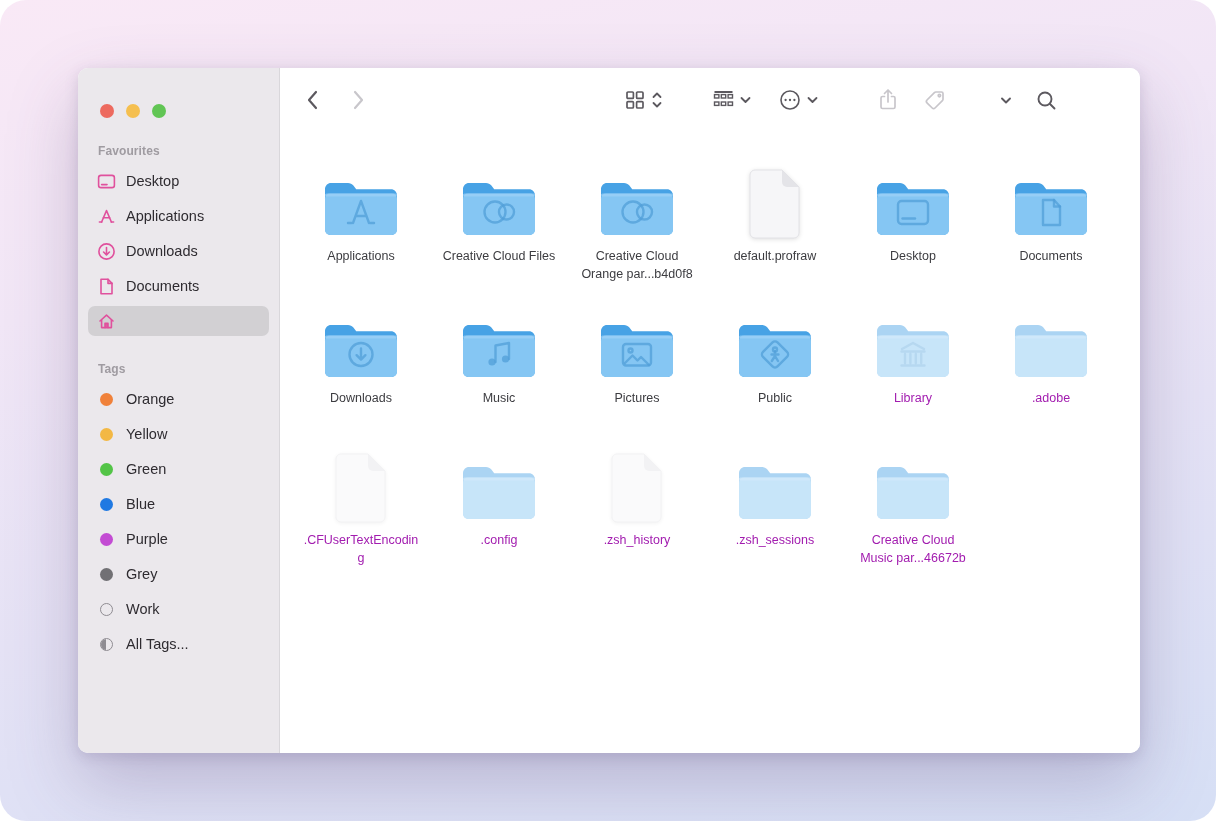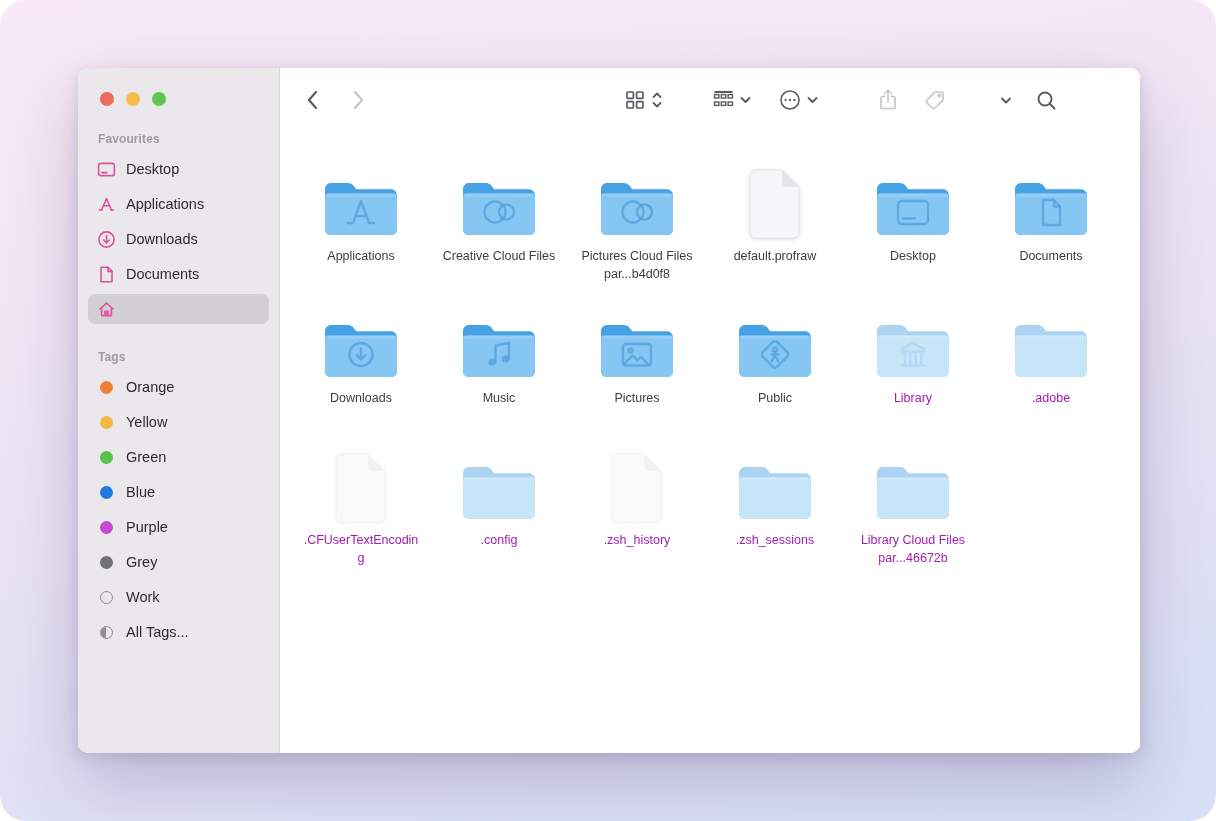--- a/index.html
+++ b/index.html
@@ -11,21 +11,21 @@
   }
   
   .window {
     position:absolute; left:78px; top:68px; width:1062px; height:685px;
     border-radius:10px; overflow:hidden; display:flex;
     box-shadow:0 30px 70px rgba(90,70,120,.28), 0 4px 14px rgba(90,70,120,.18);
     background:#fff;
   }
   .sidebar {
     width:202px; flex:0 0 202px; background:#ebe8ec;
-    border-right:1px solid #d9d7db; padding-top:24px;
+    border-right:1px solid #d9d7db; padding-top:36px;
   }
   .traffic-lights { display:flex; gap:12px; padding-left:22px; }
   .tl { width:14px; height:14px; border-radius:50%; }
   .tl.red{ background:#ed6a5f; } .tl.yellow{ background:#f5bf4f; } .tl.green{ background:#61c554; }
   .section-title {
     color:#9f9ba1; font-size:12px; font-weight:700; letter-spacing:.1px;
     margin:26px 0 8px 20px;
   }
   .side-list { list-style:none; }
   .side-item {
@@ -289,21 +289,21 @@
           <div class="file">
             <div class="icon-box">
               <svg width="78" height="62" viewBox="0 0 78 62">
     <path d="M3 11 C3 7.7 5.7 5 9 5 L26 5 C28.1 5 30.1 5.9 31.4 7.6 L34.2 11.2 L69 11.2 C72.3 11.2 75 13.9 75 17.2 L75 51 C75 54.3 72.3 57 69 57 L9 57 C5.7 57 3 54.3 3 51 Z" fill="#47a2e5"></path>
     <rect x="3" y="15.5" width="72" height="41.5" rx="5" fill="#85c6f3"></rect>
     <rect x="3" y="15.5" width="72" height="3" rx="1.5" fill="#9ed2f7" opacity=".7"></rect>
     <circle cx="35" cy="34" r="10.5" fill="none" stroke="#519fd8" stroke-opacity=".75" stroke-width="2.4" stroke-linecap="round" stroke-linejoin="round"></circle>
                 <circle cx="46.5" cy="34" r="7.5" fill="none" stroke="#519fd8" stroke-opacity=".75" stroke-width="2.4" stroke-linecap="round" stroke-linejoin="round"></circle>
   </svg>
             </div>
-            <div class="label">Pictures Cloud Files par...b4d0f8</div>
+            <div class="label">Creative Cloud Orange par...b4d0f8</div>
           </div>
           <div class="file">
             <div class="icon-box">
               <svg width="58" height="72" viewBox="0 0 58 72" style="filter:drop-shadow(0 1px 2px rgba(0,0,0,.12))">
     <path d="M9 2 H36 L53 19 V65 a5 5 0 0 1 -5 5 H9 a5 5 0 0 1 -5 -5 V7 a5 5 0 0 1 5 -5 Z" fill="#f6f6f8" stroke="#e2e2e6" stroke-width="1"></path>
     <path d="M36 2 L53 19 H41 a5 5 0 0 1 -5 -5 Z" fill="#e4e4e8"></path>
   </svg>
             </div>
             <div class="label">default.profraw</div>
           </div>
@@ -447,18 +447,18 @@
           </div>
           <div class="file dimmed">
             <div class="icon-box">
               <svg width="78" height="62" viewBox="0 0 78 62">
     <path d="M3 11 C3 7.7 5.7 5 9 5 L26 5 C28.1 5 30.1 5.9 31.4 7.6 L34.2 11.2 L69 11.2 C72.3 11.2 75 13.9 75 17.2 L75 51 C75 54.3 72.3 57 69 57 L9 57 C5.7 57 3 54.3 3 51 Z" fill="#47a2e5"></path>
     <rect x="3" y="15.5" width="72" height="41.5" rx="5" fill="#85c6f3"></rect>
     <rect x="3" y="15.5" width="72" height="3" rx="1.5" fill="#9ed2f7" opacity=".7"></rect>
 
   </svg>
             </div>
-            <div class="label">Library Cloud Files par...46672b</div>
+            <div class="label">Creative Cloud Music par...46672b</div>
           </div>
         </div>
     </section>
   </div>
 </div>
 
 </body></html>

